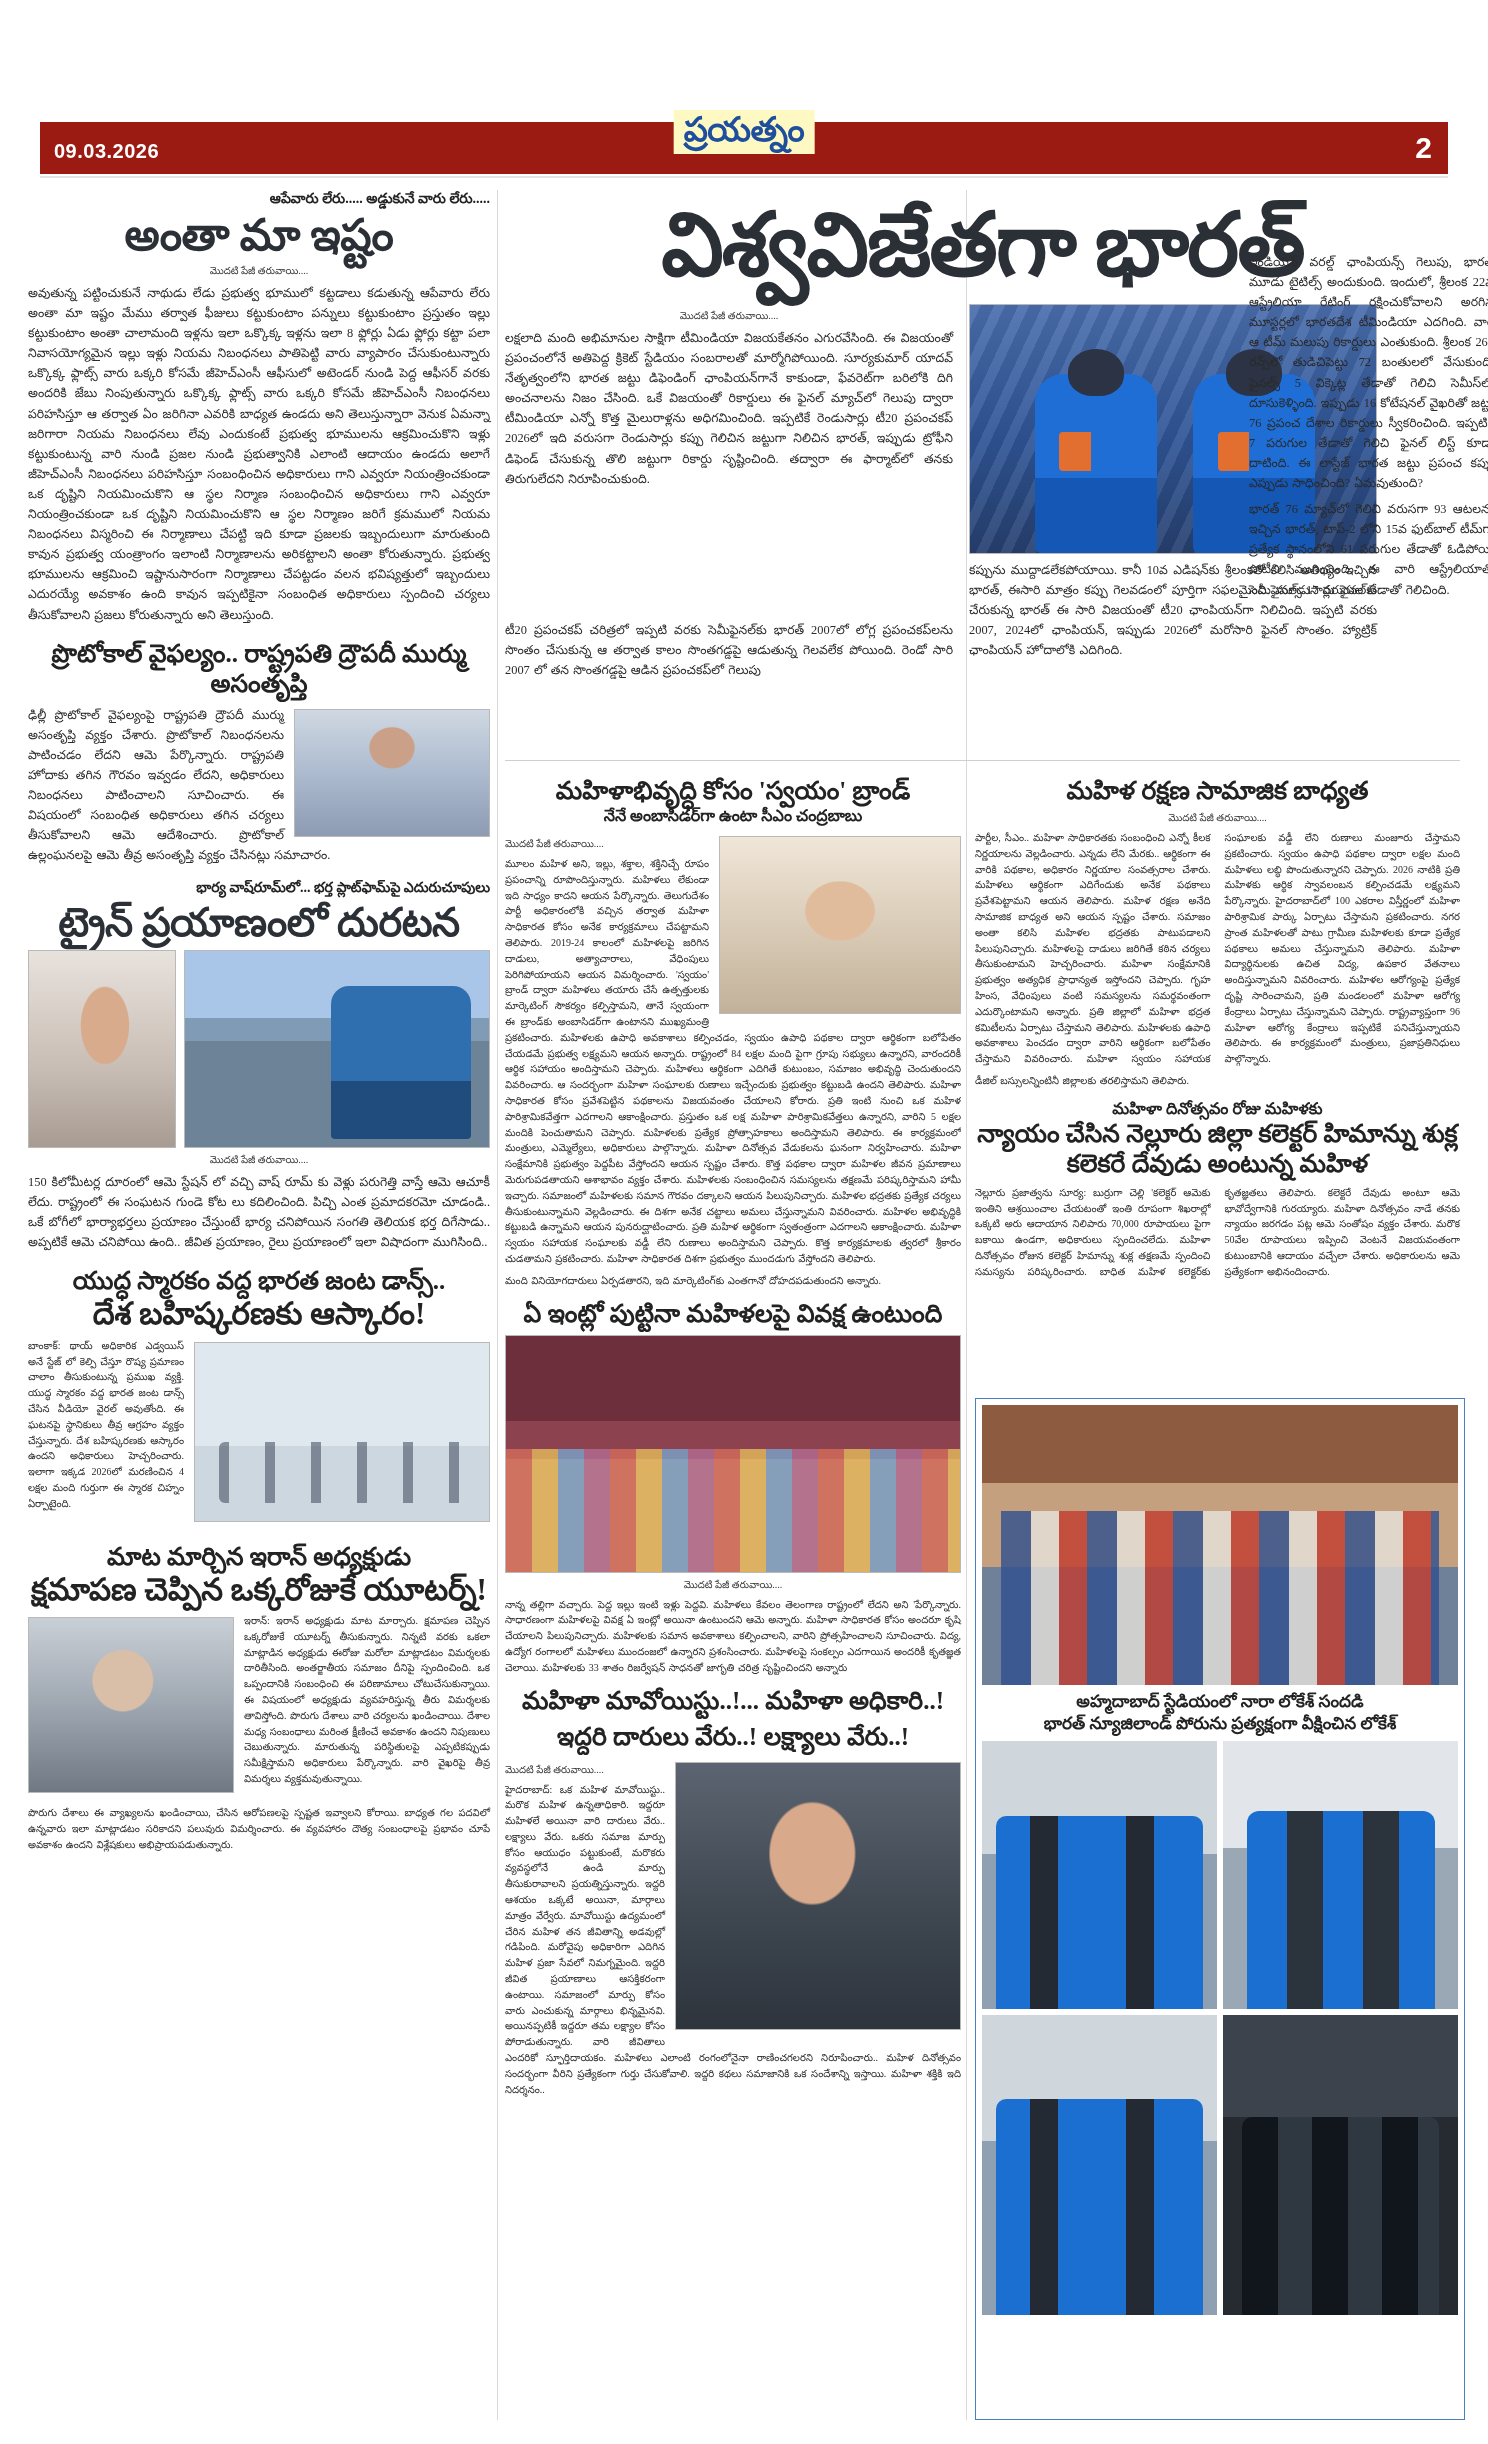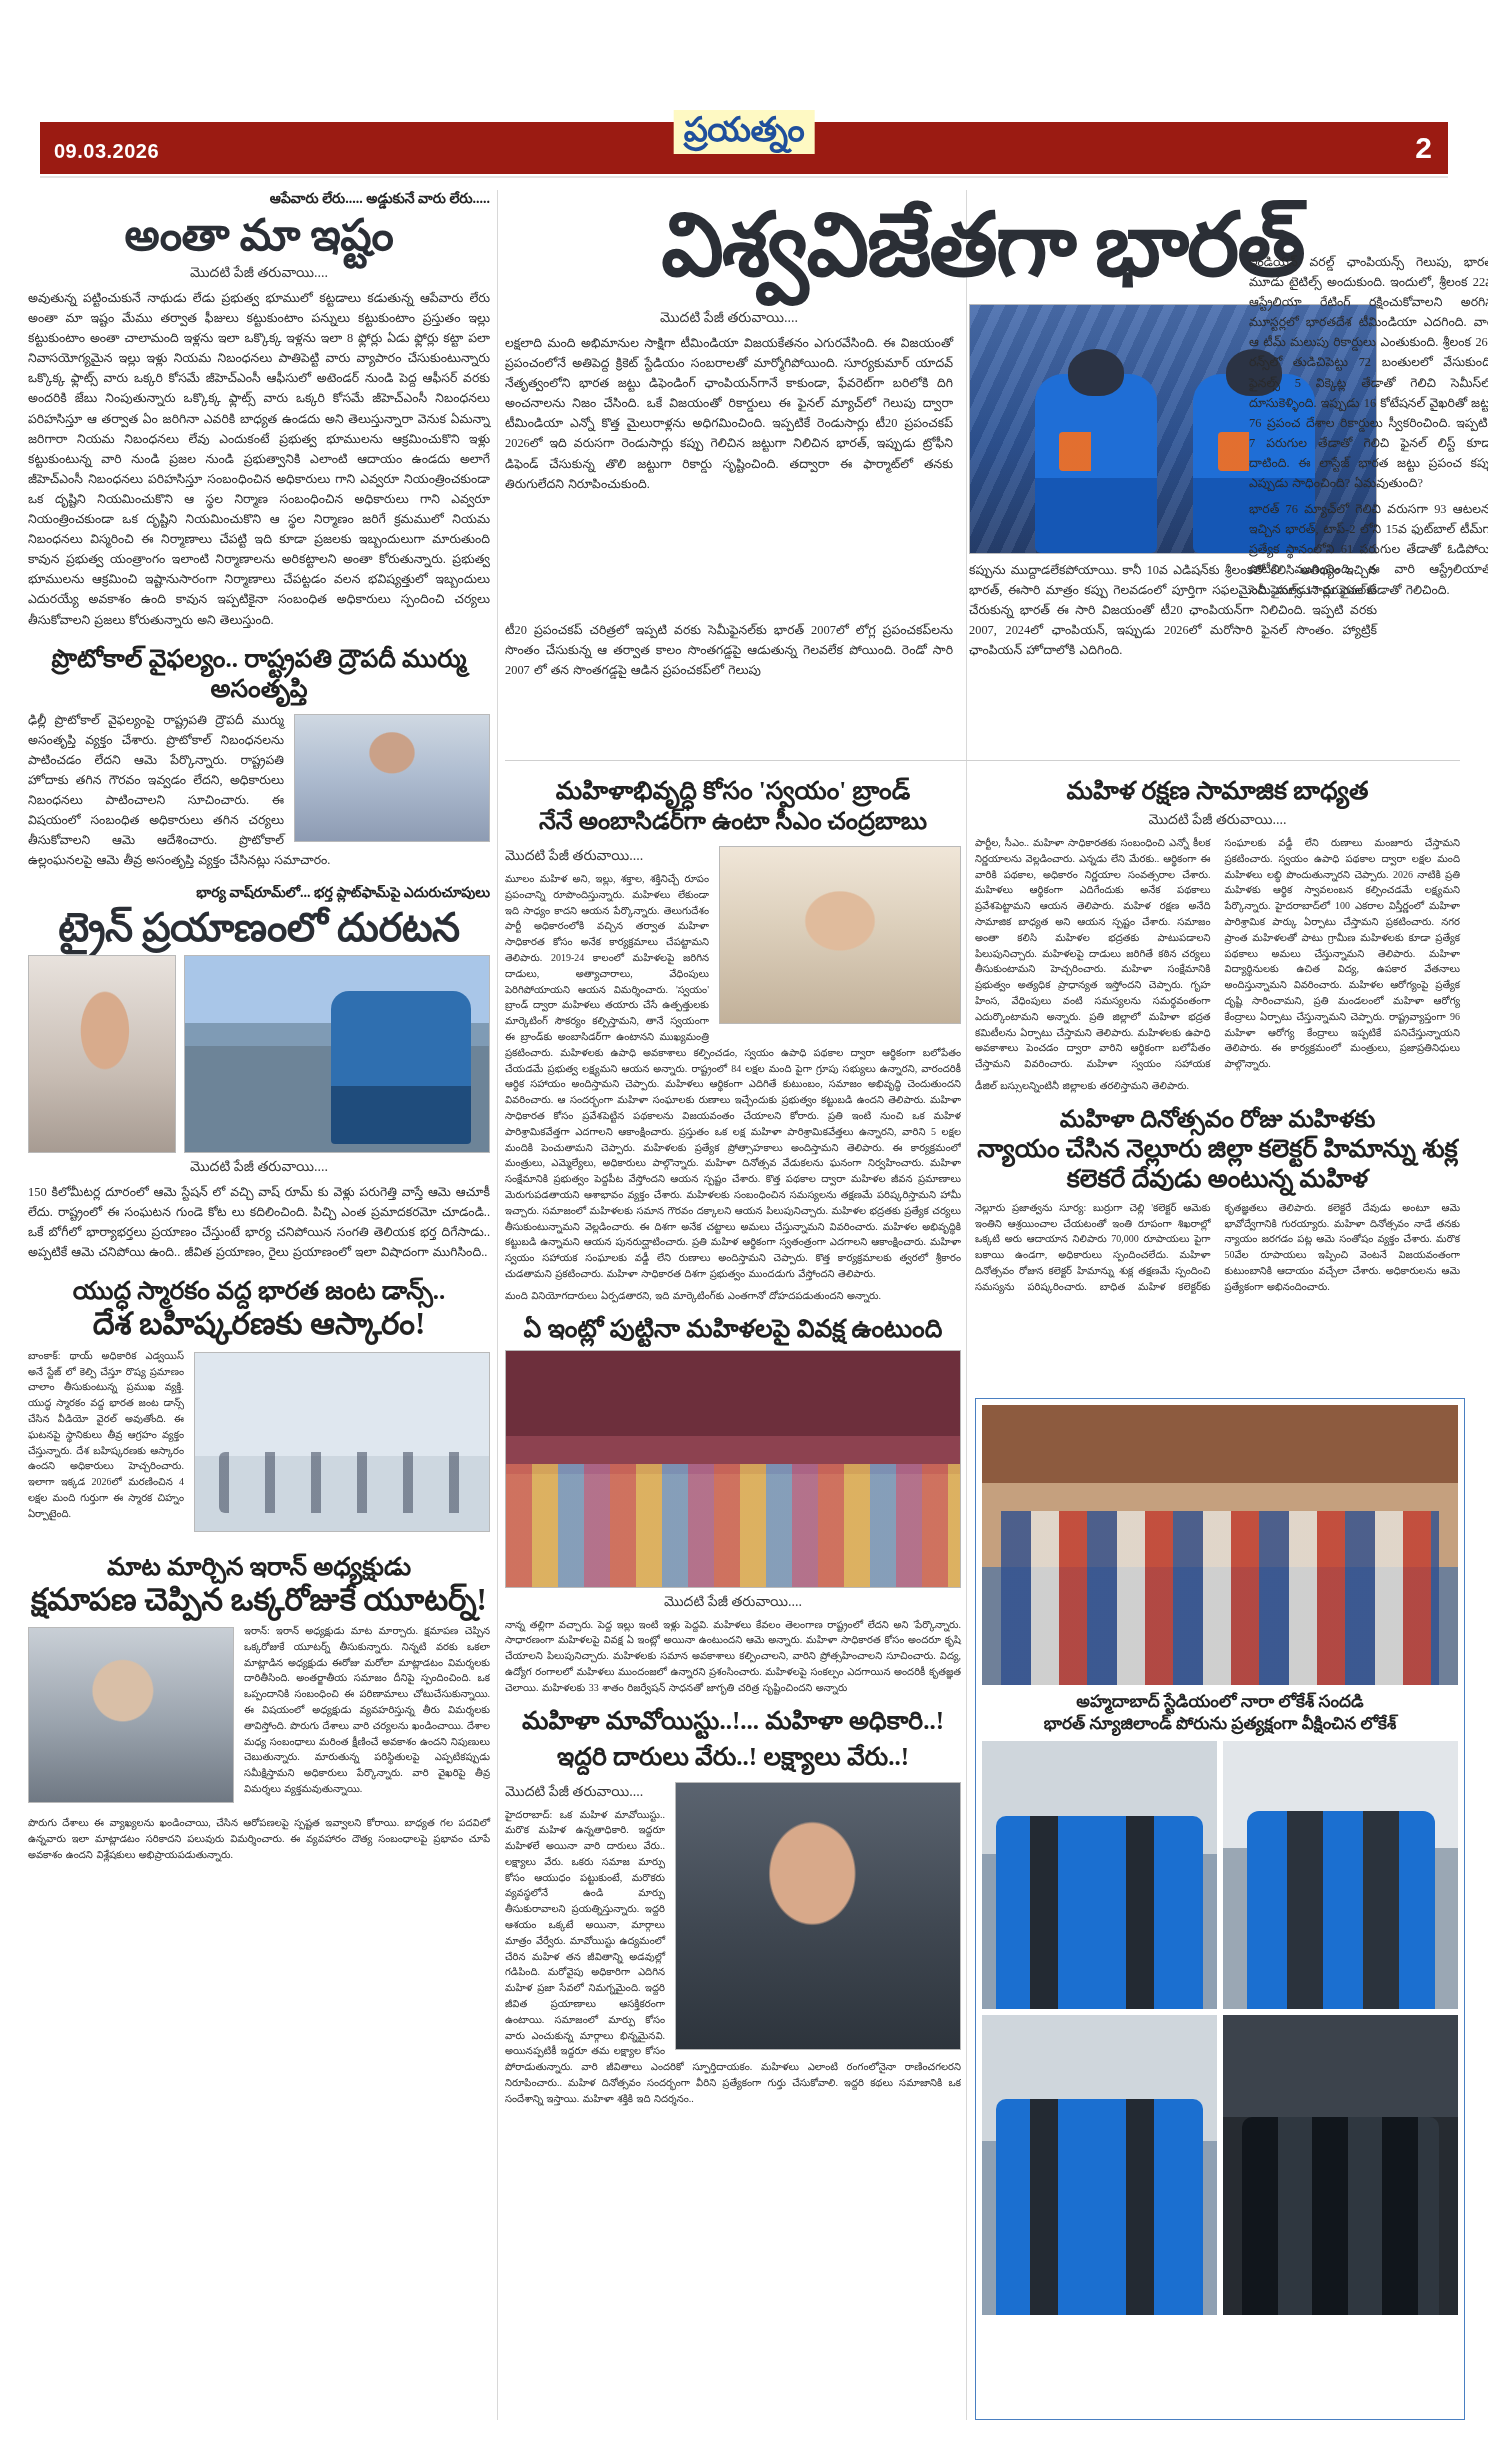--- a/index.html
+++ b/index.html
@@ -61,24 +61,24 @@
   .head-lg {
     font-family:"Liberation Serif", serif; font-weight:bold; text-align:center;
     font-size: 31px; line-height:1.14; color:#232323;
   }
   .head-md {
     font-family:"Liberation Serif", serif; font-weight:bold; text-align:center;
     font-size: 25px; line-height:1.2; color:#232323;
   }
   .head-sm {
     font-family:"Liberation Serif", serif; font-weight:bold; text-align:center;
-    font-size: 24px; line-height:1.25; color:#232323;
+    font-size: 16px; line-height:1.25; color:#232323;
   }
   .contd {
-    text-align:center; font-size:14px; color:#3a3a3a; margin:6px 0 4px;
+    text-align:center; font-size:10px; color:#3a3a3a; margin:6px 0 4px;
     font-family:"Liberation Serif", serif;
   }
   .body {
     font-family:"Liberation Serif", serif;
     font-size: 12.4px; line-height: 1.62; text-align: justify; color:#2a2a2a;
     hyphens: none; word-spacing: 1px;
   }
   .body.tiny { font-size: 10px; line-height:1.58; }
   .caption {
     font-family:"Liberation Serif", serif; font-weight:bold;

